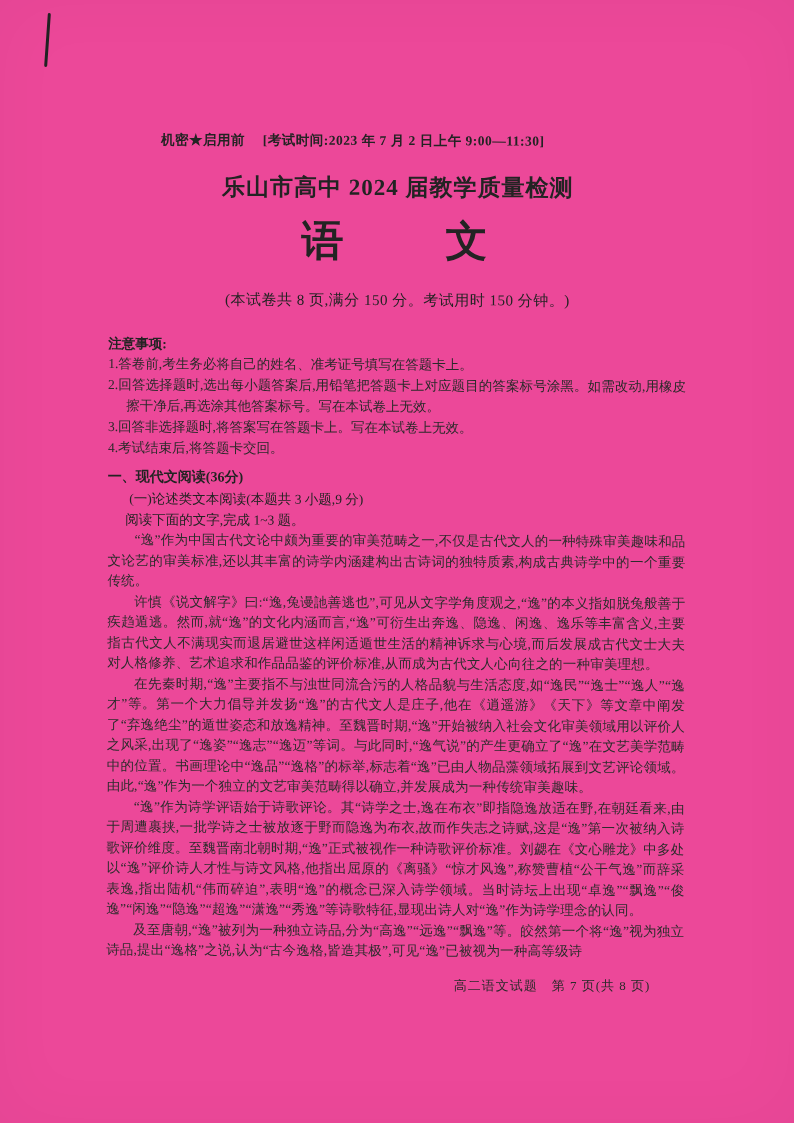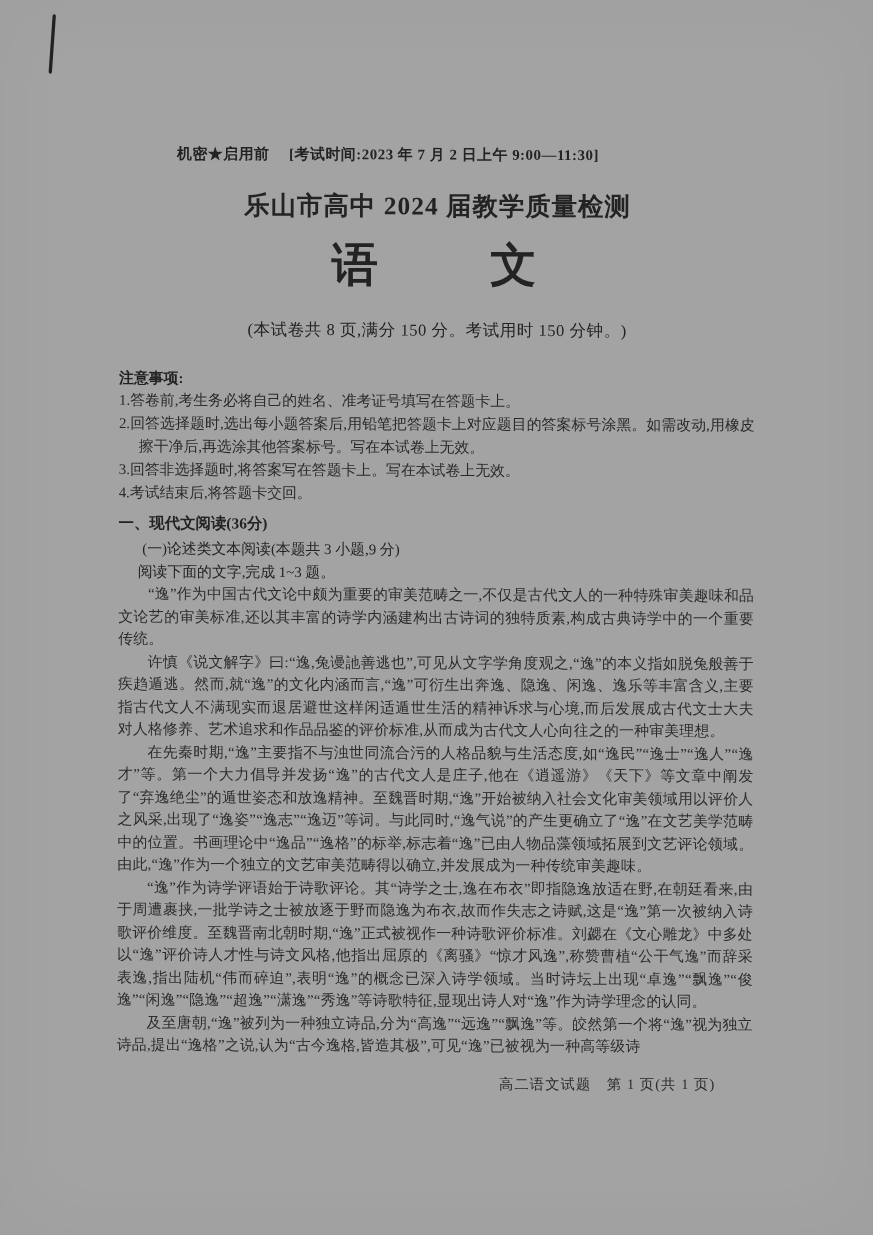--- a/index.html
+++ b/index.html
@@ -7,21 +7,21 @@
     padding: 0;
     width: 794px;
     height: 1123px;
     background: #f1f1ef;
     font-family: "Liberation Serif", serif;
   }
   .scan-page {
     position: relative;
     width: 794px;
     height: 1123px;
-    background: #a3a3a3;
+    background: #ec4899;
     overflow: hidden;
     box-shadow: inset 0 0 70px rgba(0,0,0,0.035);
     color: #232323;
   }
   
   .scan-artifact {
     position: absolute;
     left: 46px;
     top: 13px;
     width: 3px;
@@ -152,15 +152,15 @@
     <div class="instruction">阅读下面的文字,完成 1~3 题。</div>
 
     <div class="body-para">“逸”作为中国古代文论中颇为重要的审美范畴之一,不仅是古代文人的一种特殊审美趣味和品文论艺的审美标准,还以其丰富的诗学内涵建构出古诗词的独特质素,构成古典诗学中的一个重要传统。</div>
     <div class="body-para">许慎《说文解字》曰:“逸,兔谩訑善逃也”,可见从文字学角度观之,“逸”的本义指如脱兔般善于疾趋遁逃。然而,就“逸”的文化内涵而言,“逸”可衍生出奔逸、隐逸、闲逸、逸乐等丰富含义,主要指古代文人不满现实而退居避世这样闲适遁世生活的精神诉求与心境,而后发展成古代文士大夫对人格修养、艺术追求和作品品鉴的评价标准,从而成为古代文人心向往之的一种审美理想。</div>
     <div class="body-para">在先秦时期,“逸”主要指不与浊世同流合污的人格品貌与生活态度,如“逸民”“逸士”“逸人”“逸才”等。第一个大力倡导并发扬“逸”的古代文人是庄子,他在《逍遥游》《天下》等文章中阐发了“弃逸绝尘”的遁世姿态和放逸精神。至魏晋时期,“逸”开始被纳入社会文化审美领域用以评价人之风采,出现了“逸姿”“逸志”“逸迈”等词。与此同时,“逸气说”的产生更确立了“逸”在文艺美学范畴中的位置。书画理论中“逸品”“逸格”的标举,标志着“逸”已由人物品藻领域拓展到文艺评论领域。由此,“逸”作为一个独立的文艺审美范畴得以确立,并发展成为一种传统审美趣味。</div>
     <div class="body-para">“逸”作为诗学评语始于诗歌评论。其“诗学之士,逸在布衣”即指隐逸放适在野,在朝廷看来,由于周遭裹挟,一批学诗之士被放逐于野而隐逸为布衣,故而作失志之诗赋,这是“逸”第一次被纳入诗歌评价维度。至魏晋南北朝时期,“逸”正式被视作一种诗歌评价标准。刘勰在《文心雕龙》中多处以“逸”评价诗人才性与诗文风格,他指出屈原的《离骚》“惊才风逸”,称赞曹植“公干气逸”而辞采表逸,指出陆机“伟而碎迫”,表明“逸”的概念已深入诗学领域。当时诗坛上出现“卓逸”“飘逸”“俊逸”“闲逸”“隐逸”“超逸”“潇逸”“秀逸”等诗歌特征,显现出诗人对“逸”作为诗学理念的认同。</div>
     <div class="body-para">及至唐朝,“逸”被列为一种独立诗品,分为“高逸”“远逸”“飘逸”等。皎然第一个将“逸”视为独立诗品,提出“逸格”之说,认为“古今逸格,皆造其极”,可见“逸”已被视为一种高等级诗</div>
 
   </div>
 
-  <div class="page-footer">高二语文试题　第 1 页(共 1 页)</div>
+  <div class="page-footer">高二语文试题　第 7 页(共 8 页)</div>
 
 </div>
 
 </body></html>

